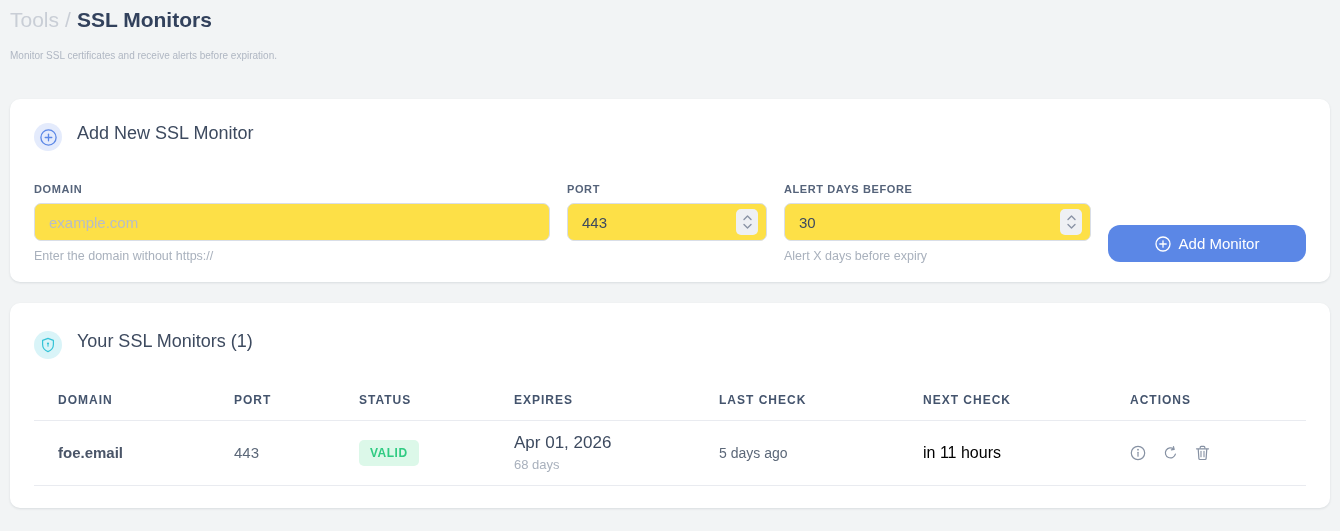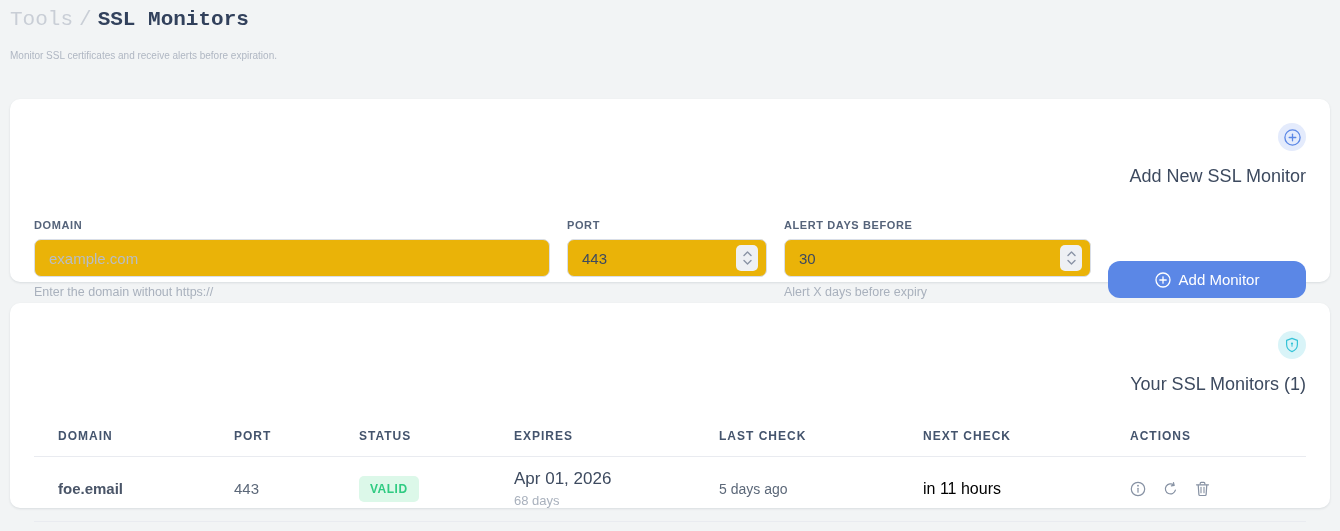--- a/index.html
+++ b/index.html
@@ -6,58 +6,58 @@
   html,body { width:1340px; height:531px; }
   body {
     background:#f2f4f5;
     font-family:"Liberation Sans", sans-serif;
     overflow:hidden;
     color:#3d4a5f;
   }
   .page { padding:0 10px; }
 
   
-  .breadcrumb { padding-top:7px; font-size:21px; line-height:26px;font-family:Liberation Mono, monospace; }
+  .breadcrumb { padding-top:7px; font-size:21px; line-height:26px; }
   .bc-parent { color:#c9ced6; font-weight:400; text-decoration:none; cursor:pointer; }
   .bc-sep { color:#c9ced6; font-weight:400; margin:0 6px; }
   .bc-current { color:#32415c; font-weight:700; }
   .subtitle { margin-top:17px; font-size:10px; color:#b0b7c3; }
 
   
   .card {
     background:#ffffff;
     border-radius:10px;
     box-shadow:0 1px 3px rgba(40,50,70,.07), 0 1px 2px rgba(40,50,70,.05);
     padding:24px;
   }
   .card-add { margin-top:38px; height:183px; }
   .card-monitors { margin-top:21px; height:205px; }
 
-  .section-header { display:flex; align-items:flex-end; gap:15px;flex-direction:column; }
+  .section-header { display:flex; align-items:flex-start; gap:15px; }
   .icon-circle {
     width:28px; height:28px; border-radius:50%;
     display:flex; align-items:center; justify-content:center; flex:none;
   }
   .icon-circle.blue { background:#e4ebfc; color:#5b87e6; }
   .icon-circle.cyan { background:#d9f4f8; color:#35c3d7; }
   .section-title { font-size:18px; font-weight:500; color:#3d4a5f; }
 
   
   .form-row { display:flex; gap:17px; margin-top:32px; align-items:flex-start; }
   .field { display:flex; flex-direction:column; }
   .field-domain { flex:1; }
   .field-port { width:200px; flex:none; }
   .field-alert { width:307px; flex:none; }
   .field-label {
     font-size:11px; font-weight:700; color:#55637a;
     letter-spacing:.6px; margin-bottom:8px;
   }
   .input-wrap {
     position:relative; height:38px;
-    border:1px solid #d9dee7; border-radius:7px; background:#eab308;
+    border:1px solid #d9dee7; border-radius:7px; background:#fde047;
     display:flex; align-items:center;
   }
   .input-wrap input {
     border:none; outline:none; background:transparent;
     width:100%; height:100%;
     font-family:"Liberation Sans", sans-serif;
     font-size:15px; color:#3d4a5f; padding:0 14px;
     -moz-appearance:textfield; appearance:textfield;
   }
   .input-wrap input::-webkit-outer-spin-button,

